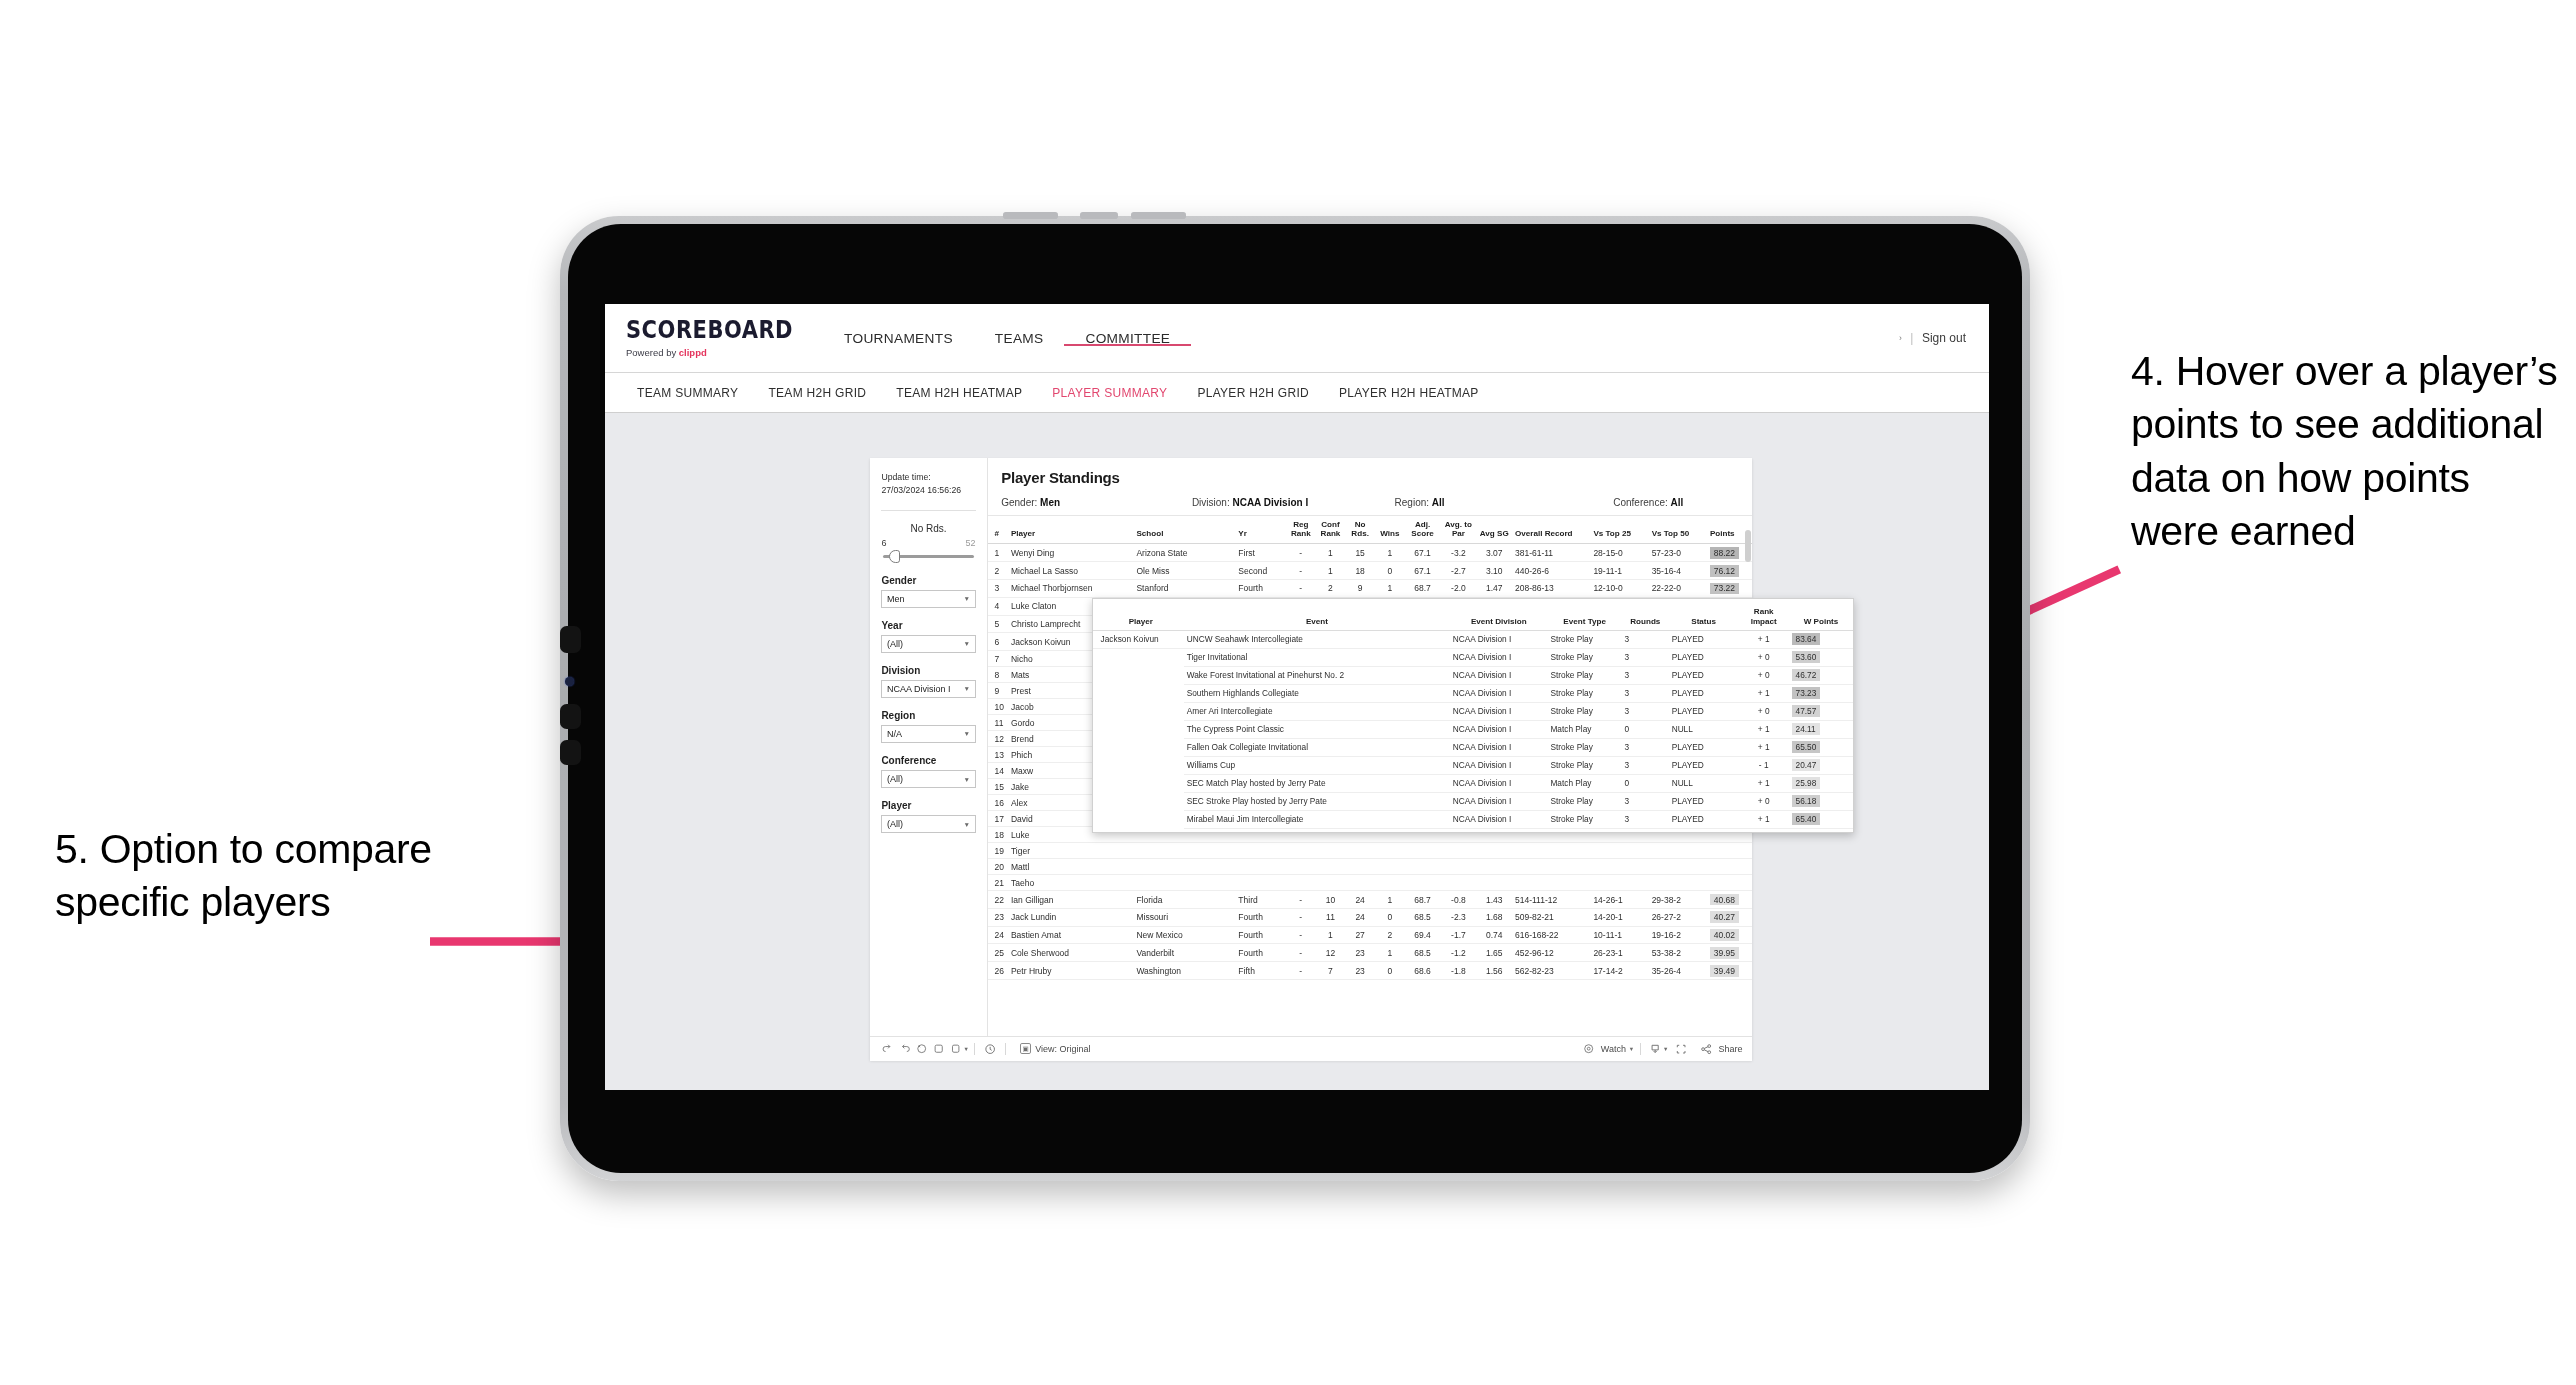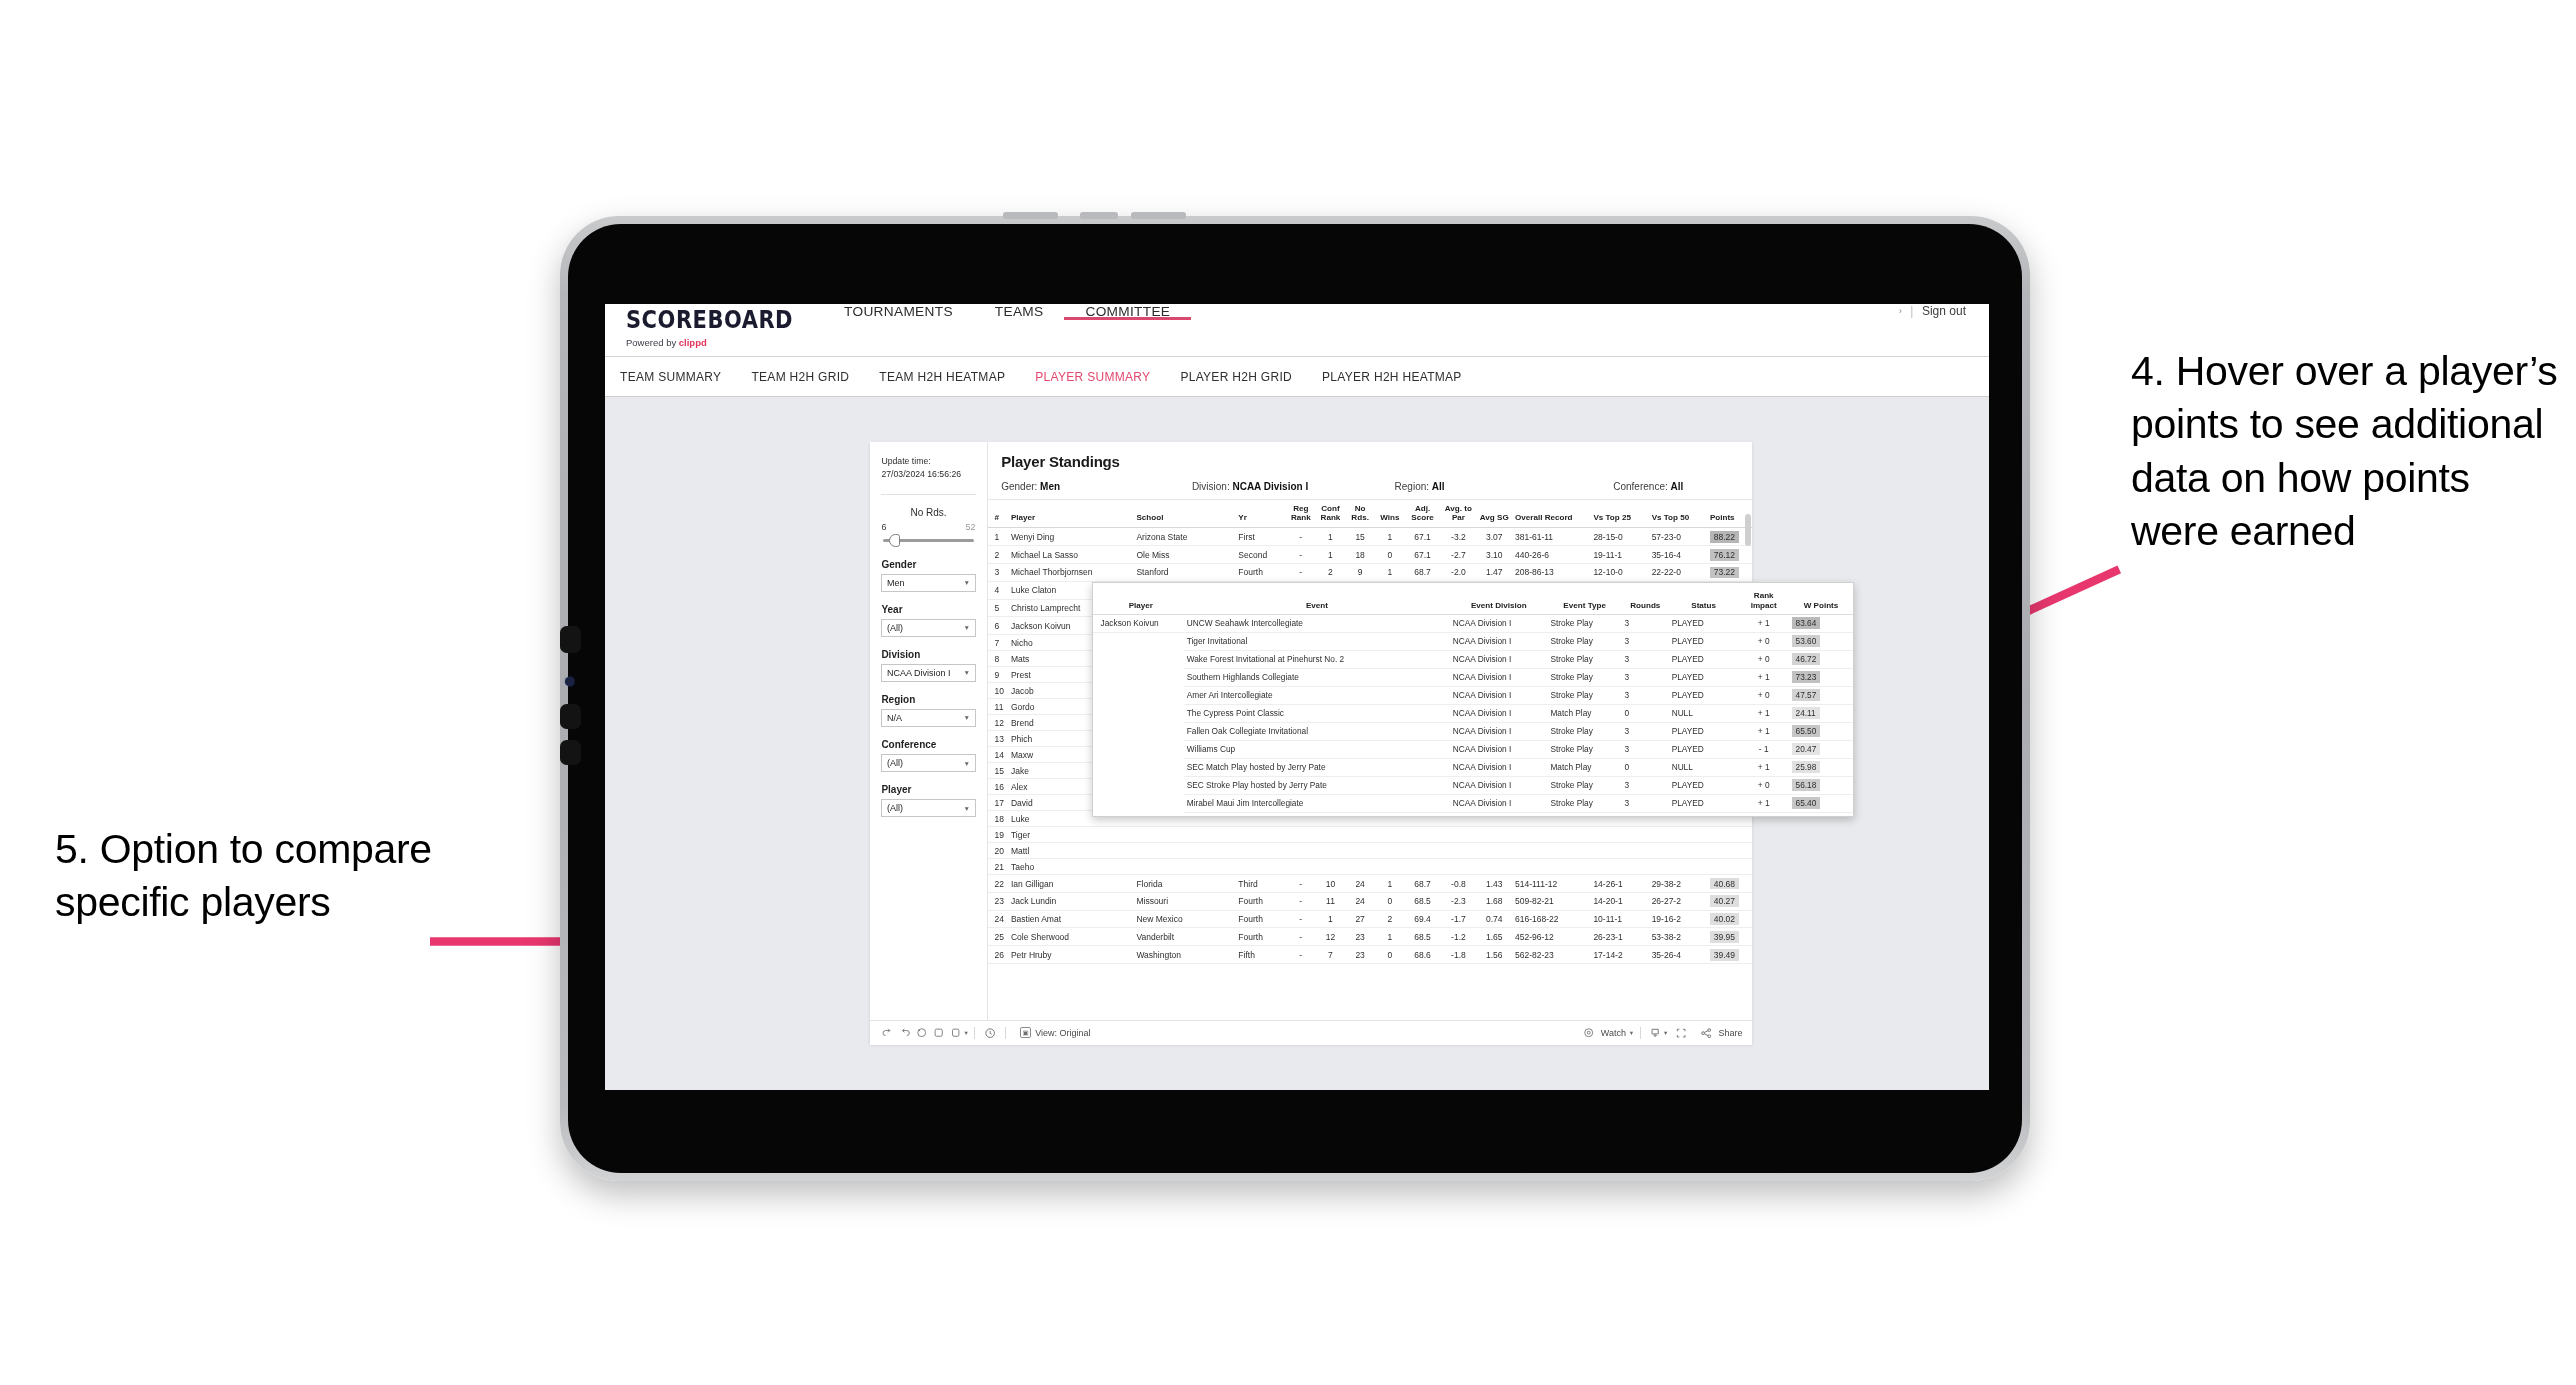--- a/index.html
+++ b/index.html
@@ -55,21 +55,21 @@
   .top-btn {
     position: absolute; background: #b9babd; border-radius: 2.8px;
   }
   .cam-dot {
     position: absolute; width: 8.5px; height: 8.5px; border-radius: 50%;
     background: #1a2240; box-shadow: 0 0 1.9px rgba(60,90,200,.8);
   }
 
   
   .app-header {
-    height: 53px; background: #ffffff; display: flex; align-items: flex-start;
+    height: 69px; background: #ffffff; display: flex; align-items: center;
     border-bottom: 0.9px solid #d6d6d6; position: relative;
   }
   .brand { padding: 5.7px 15px 3.8px 21px; display: flex; flex-direction: column; justify-content: center; }
   .brand-title {
     font-family: "DejaVu Sans", sans-serif;
     font-weight: 700; font-size: 21px; letter-spacing: 0.5px;
     color: #1b1b2f; line-height: 1;
     transform: scaleY(1.18); transform-origin: left center;
   }
   .brand-sub { font-size: 9.5px; color: #3b3b46; margin-top: 6.6px; }
@@ -88,21 +88,21 @@
   .header-right {
     margin-left: auto; display: flex; align-items: center; gap: 8.5px;
     padding-right: 23px; font-size: 12px; color: #3c3c3c;
   }
   .header-right .chev { font-size: 8.5px; color: #777; }
   .header-right .sep { color: #bdbdbd; }
   .signout { cursor: pointer; }
 
   .sub-nav {
     height: 40px; background: #fff; display: flex; align-items: center;
-    border-bottom: 0.9px solid #cfcfcf; 
+    border-bottom: 0.9px solid #cfcfcf; padding-left: 17px;
   }
   .sub-nav .sub-item {
     font-size: 12px; color: #2f2f2f; padding: 0 15px; letter-spacing: 0.3px; cursor: pointer;
   }
   .sub-nav .sub-item.active { color: #e2476f; }
 
   .app-body { background: #e9eaed; height: 693px; position: relative; padding-top: 45px; }
 
   
   .dash {

